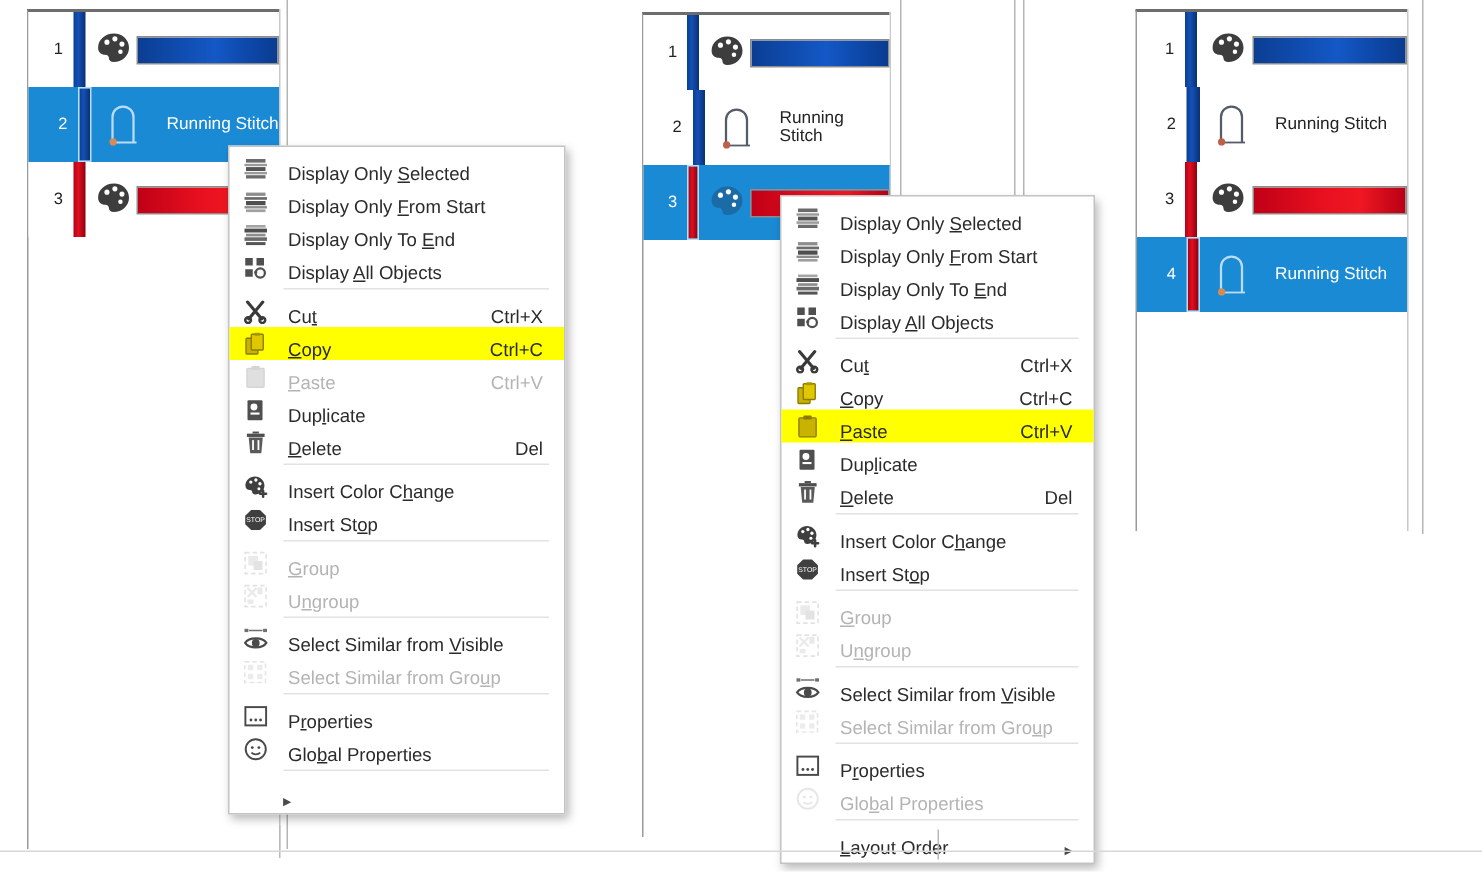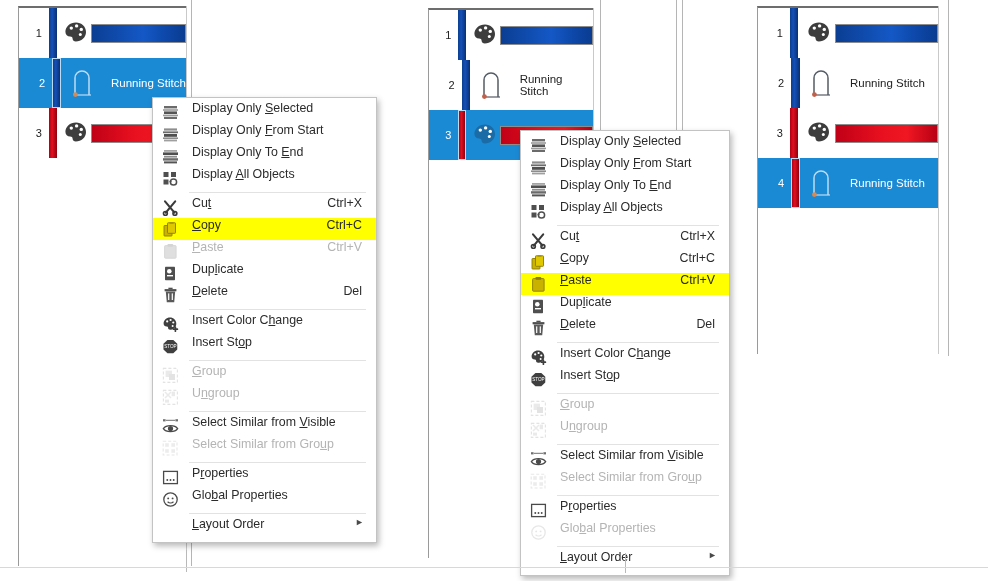--- a/index.html
+++ b/index.html
@@ -62,21 +62,21 @@
   .menu{
     position:absolute;
     background:#ffffff;
     border:1px solid #c3c3c3;
     box-shadow:2px 3px 6px rgba(0,0,0,.28);
     box-sizing:border-box;
     padding:3px 0;
   }
   .mi{
     position:relative;
-    display:flex;align-items:flex-start;
+    display:flex;align-items:flex-end;
     height:22px;
     padding:0 0 0 0;
     font-size:12.4px;
     color:#2b2b2b;
     white-space:nowrap;
   }
   .mi.disabled{color:#b4b4b4;}
   .mi.hl{background:#ffff00;}
   .mi .ic{
     width:34px;min-width:34px;height:22px;
@@ -454,21 +454,20 @@
             <circle cx="6.2" cy="7.4" r="0.95" fill="#4a4a4a"></circle>
             <circle cx="10.6" cy="7.4" r="0.95" fill="#4a4a4a"></circle>
             <path d="M5.6 10.8 c1.6 1.5 4.3 1.5 5.9 0" stroke="#4a4a4a" stroke-width="1.2" fill="none"></path>
           </svg>
         </span>
         <span class="txt">Glo<span class="u">b</span>al Properties</span>
       </div>
       <div class="msep"></div>
       <div class="mi">
         <span class="ic"></span>
-        <span class="txt"><span class="u">L</span>ayout Order</span>
         <span class="arrow">►</span>
       </div>
     </div>
   <div class="caret-line" style="left:186px;top:550px;height:22px;"></div>
 
   <div class="menu" id="menu-paste" style="left:520px;top:130px;width:210px;">
       <div class="mi">
         <span class="ic">
           <svg class="" width="17" height="17" viewBox="0 0 17 17">
             <rect x="2" y="2" width="13" height="2.4" fill="#6b6b6b"></rect>

